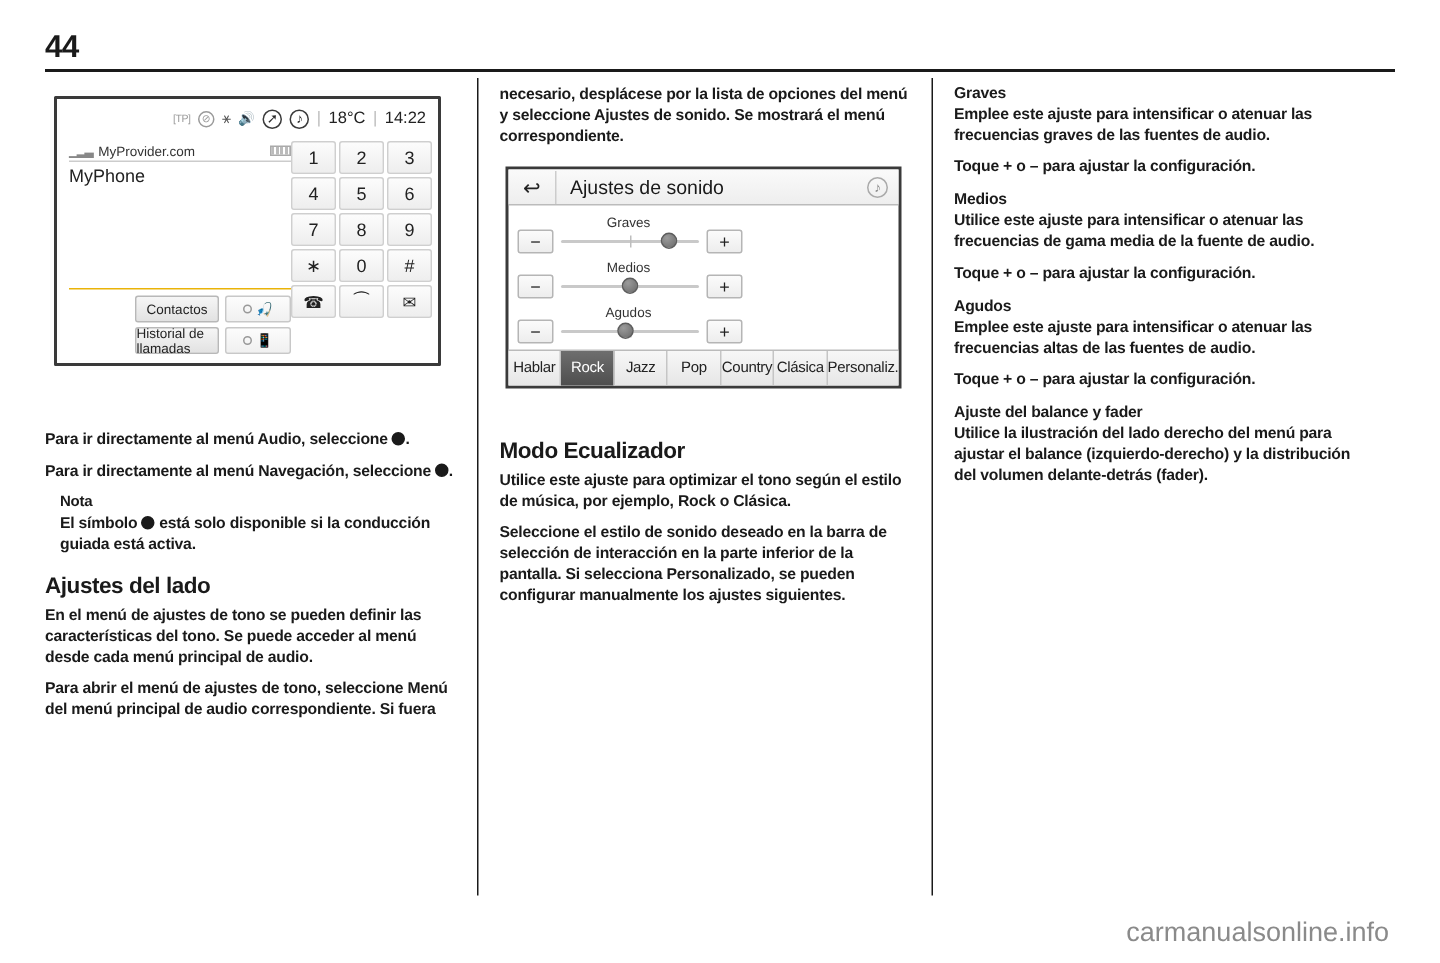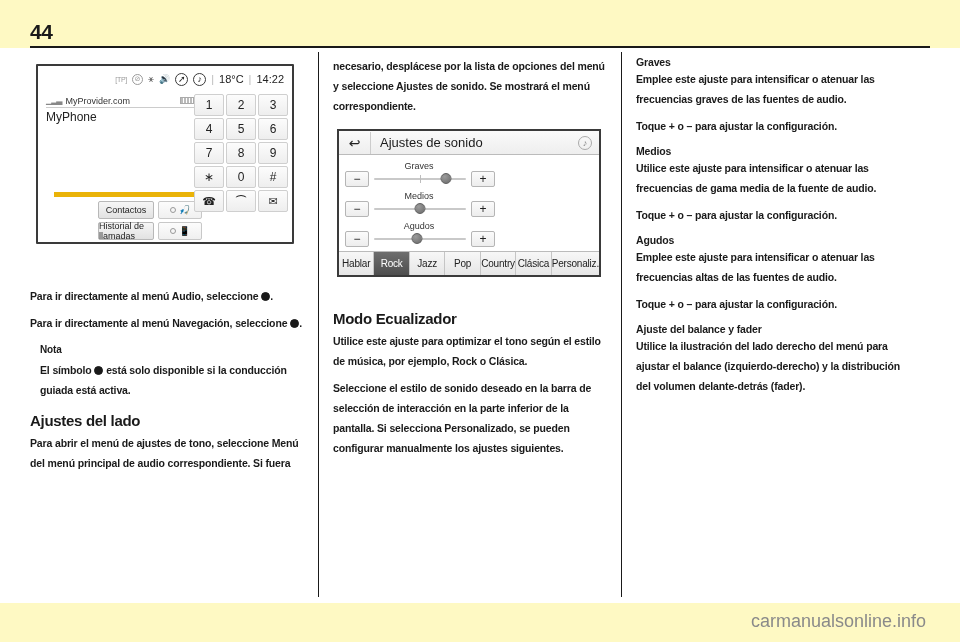--- a/index.html
+++ b/index.html
@@ -7,21 +7,21 @@
   html, body {
     width: 960px; height: 642px;
     background: #000;
     font-family: "Liberation Sans", sans-serif;
     overflow: hidden;
   }
 
   #page {
     position: relative;
     width: 960px; height: 642px;
-    background: #fef9c3;
+    background: #ffffff;
   }
 
   
   .header {
     position: absolute;
     left: 30px; top: 18px;
     width: 900px; height: 26px;
     display: flex; align-items: flex-end;
   }
   .header .folio {
@@ -68,21 +68,21 @@
     top: 4px;
     width: 1px; height: 545px;
     background: #1a1a1a;
   }
   .div-1 { left: 318px; }
   .div-2 { left: 621px; }
 
   
   p {
     font-size: 10.5px;
-    line-height: 20px;
+    line-height: 14px;
     font-weight: bold;
     color: #1a1a1a;
     margin-bottom: 7px;
     letter-spacing: -0.15px;
   }
   p:last-child { margin-bottom: 0; }
 
   h2 {
     font-size: 15px;
     font-weight: bold;
@@ -189,23 +189,23 @@
   }
   .phonename {
     position: absolute;
     left: 8px; top: 44px;
     font-size: 12px; color: #222;
   }
 
   
   .leftbtns {
     position: absolute;
-    left: 16px; top: 126px;
+    left: 8px; top: 126px;
     width: 148px;
-    border-top: 5px solid #eab308;
+    border-top: 1px solid #eab308;
     padding-top: 4px;
     padding-left: 44px;
   }
   .row-btn { display: flex; gap: 4px; margin-bottom: 3px; }
   .btn-wide {
     flex: 1;
     height: 18px;
     background: linear-gradient(#f6f6f6,#e2e2e2);
     border: 1px solid #b8b8b8;
     border-radius: 2px;
@@ -506,20 +506,21 @@
       <div class="note">
         <p class="note-title">Nota</p>
         <p>
           <span>El símbolo</span>
           <span class="sym"></span>
           <span>está solo disponible si la conducción guiada está activa.</span>
         </p>
       </div>
 
       <h2>Ajustes del lado</h2>
+      <p>En el menú de ajustes de tono se pueden definir las características del tono. Se puede acceder al menú desde cada menú principal de audio.</p>
       <p>Para abrir el menú de ajustes de tono, seleccione Menú del menú principal de audio correspondiente. Si fuera</p>
     </div>
 
     <div class="col col-2">
 
       <p>necesario, desplácese por la lista de opciones del menú y seleccione Ajustes de sonido. Se mostrará el menú correspondiente.</p>
 
       <div class="fig fig2">
         <div class="screen2">
 

